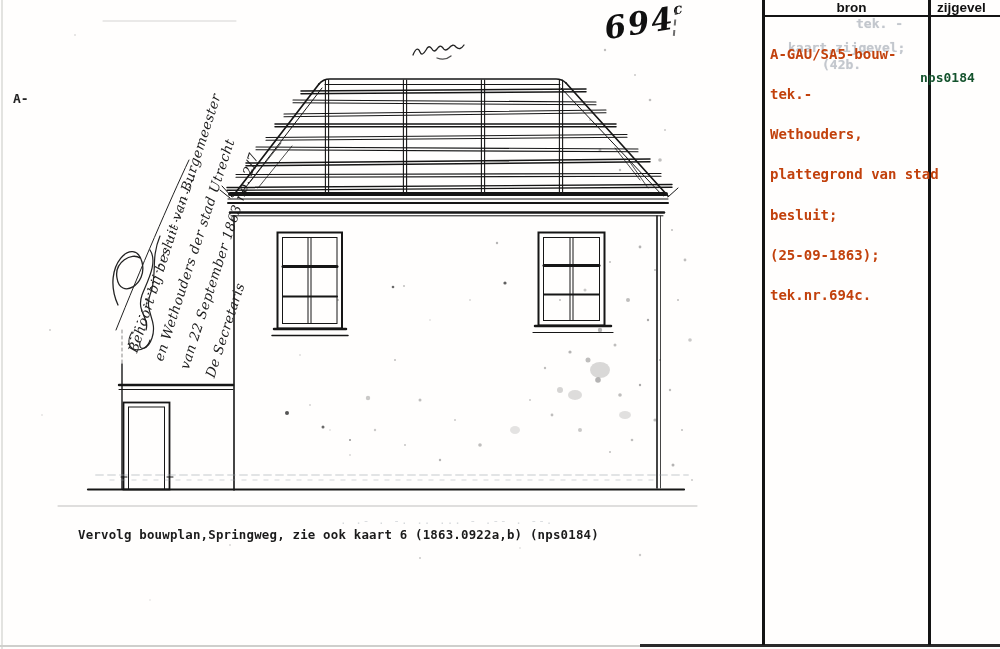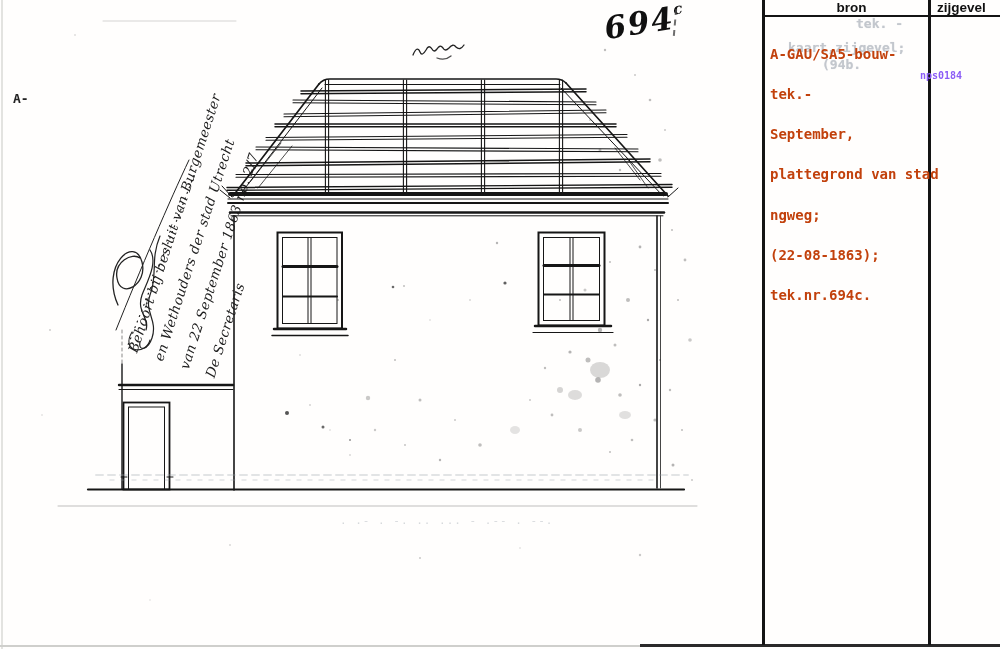--- a/index.html
+++ b/index.html
@@ -15,21 +15,21 @@
   
   .vline{position:absolute;top:0;width:2.5px;height:645px;background:#141414;}
   .vline1{left:762px;} .vline2{left:928px;}
   .hline-header{position:absolute;left:762px;top:15px;width:238px;height:2px;background:#141414;}
   .col-head{position:absolute;top:0;font-weight:bold;font-size:13.5px;color:#111;}
   .col-head.bron{left:763px;width:177px;text-align:center;}
   .col-head.verwerkt{left:937px;}
   .card-text{position:absolute;left:770px;top:21px;font-family:"DejaVu Sans Mono",monospace;
              font-size:14px;line-height:13.4px;font-weight:bold;color:#c2410c;white-space:pre;z-index:3;}
   .verwerkt-val{position:absolute;left:920px;top:70px;font-family:"DejaVu Sans Mono",monospace;
-             font-size:10px;font-weight:bold;color:#8b5cf6;z-index:4;background:transparent;}
+             font-size:13px;font-weight:bold;color:#14532d;z-index:4;background:transparent;}
   .ghost{position:absolute;font-family:"DejaVu Sans Mono",monospace;font-size:13px;font-weight:bold;
          color:#c3c7cd;z-index:2;text-shadow:0 0 1px #d8dbe0;}
   .ghost1{left:856px;top:4px;margin-top:12px;} .ghost2{left:788px;top:40px;} .ghost3{left:822px;top:57px;}
 
   
   .corpus-mark{position:absolute;left:13px;top:91px;font-family:"DejaVu Sans Mono",monospace;
                font-size:13px;font-weight:bold;color:#222;}
   .caption{position:absolute;left:78px;top:527px;font-family:"DejaVu Sans Mono",monospace;
            font-size:12.4px;font-weight:bold;letter-spacing:.2px;color:#1b1b1b;}
   .caption-ghost{position:absolute;left:340px;top:514px;font-family:"DejaVu Sans Mono",monospace;
@@ -253,36 +253,37 @@
   <div class="drw-dash"></div>
 
   <div class="handwriting">
     <div>Behoort bij besluit van Burgemeester</div>
     <div>en Wethouders der stad Utrecht</div>
     <div>van 22 September 1863 no. 2/7</div>
     <div>De Secretaris</div>
   </div>
 
   <div class="caption-ghost">. .- . -. .. ... - .-- . --.</div>
+  <div class="caption">Vervolg bouwplan,Springweg, zie ook kaart 6 (1863.0922a,b)  (nps0184)</div>
 
   <div class="vline vline1"></div>
   <div class="vline vline2"></div>
   <div class="hline-header"></div>
   <div class="col-head bron">bron</div>
   <div class="col-head verwerkt">zijgevel</div>
 
   <div class="ghost ghost1">tek. -</div>
   <div class="ghost ghost2">kaart,zijgevel;</div>
-  <div class="ghost ghost3">(94b.</div>
+  <div class="ghost ghost3">(42b.</div>
 
   <div class="card-text">
     <div>A-GAU/SA5-bouw-</div>
     <div>tek.-</div>
-    <div>September,</div>
+    <div>Wethouders,</div>
     <div>plattegrond van stad</div>
-    <div>ngweg;</div>
-    <div>(22-08-1863);</div>
+    <div>besluit;</div>
+    <div>(25-09-1863);</div>
     <div>tek.nr.694c.</div>
   </div>
 
   <div class="verwerkt-val">nps0184</div>
 
 </div>
 
 </body></html>

